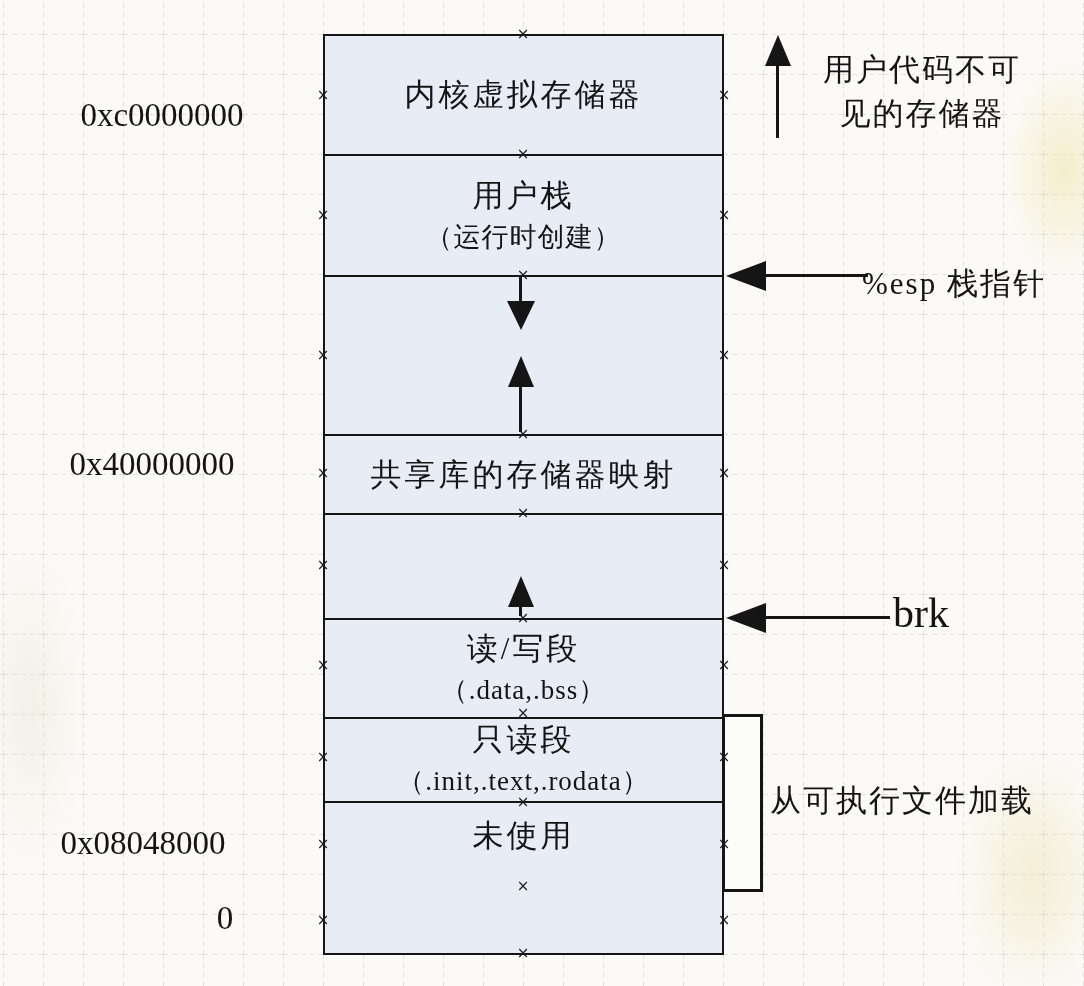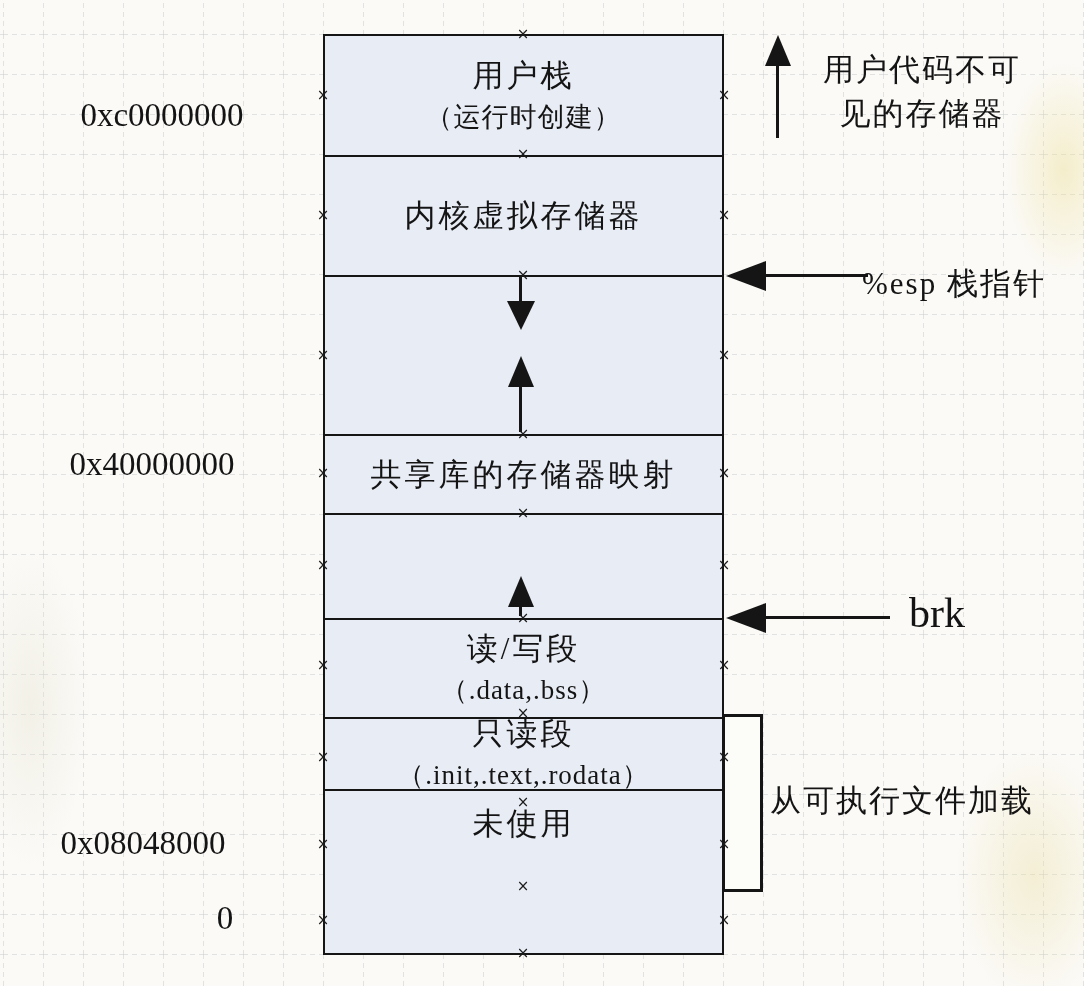--- a/index.html
+++ b/index.html
@@ -26,21 +26,21 @@
   }
   .seg:last-child{border-bottom:none;}
   .lbl{font-size:31px;letter-spacing:3px;line-height:42px;white-space:nowrap;}
   .sub{font-size:27px;letter-spacing:1px;line-height:40px;}
 
   .addr{position:absolute;transform:translate(-50%,-50%);font-size:33px;white-space:nowrap;}
 
   .note{position:absolute;font-size:31px;letter-spacing:2px;white-space:nowrap;}
   .note.center{transform:translateX(-50%);text-align:center;line-height:44px;}
   .note.vmid{transform:translateY(-50%);}
-  .brk-label{font-size:42px;letter-spacing:0;margin-left:16px;}
+  .brk-label{font-size:42px;letter-spacing:0;}
 
   .vline{position:absolute;width:3px;background:#151515;}
   .hline{position:absolute;height:3px;background:#151515;}
   .tri-up{position:absolute;width:0;height:0;border-left:13px solid transparent;border-right:13px solid transparent;border-bottom:31px solid #151515;}
   .tri-down{position:absolute;width:0;height:0;border-left:14px solid transparent;border-right:14px solid transparent;border-top:29px solid #151515;}
   .tri-left{position:absolute;width:0;height:0;border-top:15px solid transparent;border-bottom:15px solid transparent;border-right:40px solid #151515;}
 
   .bracket{position:absolute;left:722px;top:714px;width:41px;height:178px;border:3px solid #151515;box-sizing:border-box;background:#fcfcf9;}
 
   .anchor{position:absolute;transform:translate(-50%,-50%);font-family:"DejaVu Sans",sans-serif;font-size:15px;color:#1c1c1c;line-height:1;}
@@ -56,37 +56,37 @@
         <path d="M0 0 H40 M0 0 V40" fill="none" stroke="#c8cbd0" stroke-width="1" stroke-dasharray="5 4"></path>
       </pattern>
     </defs>
     <rect x="0" y="0" width="1084" height="986" fill="url(#gridp)"></rect>
   </svg>
   <div class="smudge a"></div>
   <div class="smudge b"></div>
   <div class="smudge c"></div>
 
   <div class="memcol">
+    <div class="seg" style="height:120px">
+      <div class="lbl">内核虚拟存储器</div>
+    </div>
     <div class="seg" style="height:121px">
       <div class="lbl">用户栈</div>
       <div class="sub">（运行时创建）</div>
-    </div>
-    <div class="seg" style="height:120px">
-      <div class="lbl">内核虚拟存储器</div>
     </div>
     <div class="seg" style="height:159px"></div>
     <div class="seg" style="height:79px">
       <div class="lbl">共享库的存储器映射</div>
     </div>
     <div class="seg" style="height:105px"></div>
     <div class="seg" style="height:99px">
       <div class="lbl">读/写段</div>
       <div class="sub">（.data,.bss）</div>
     </div>
-    <div class="seg" style="height:72px">
+    <div class="seg" style="height:84px">
       <div class="lbl">只读段</div>
       <div class="sub">（.init,.text,.rodata）</div>
     </div>
     <div class="seg" style="height:65px">
       <div class="lbl">未使用</div>
     </div>
   </div>
 
   <div class="bracket"></div>
 

